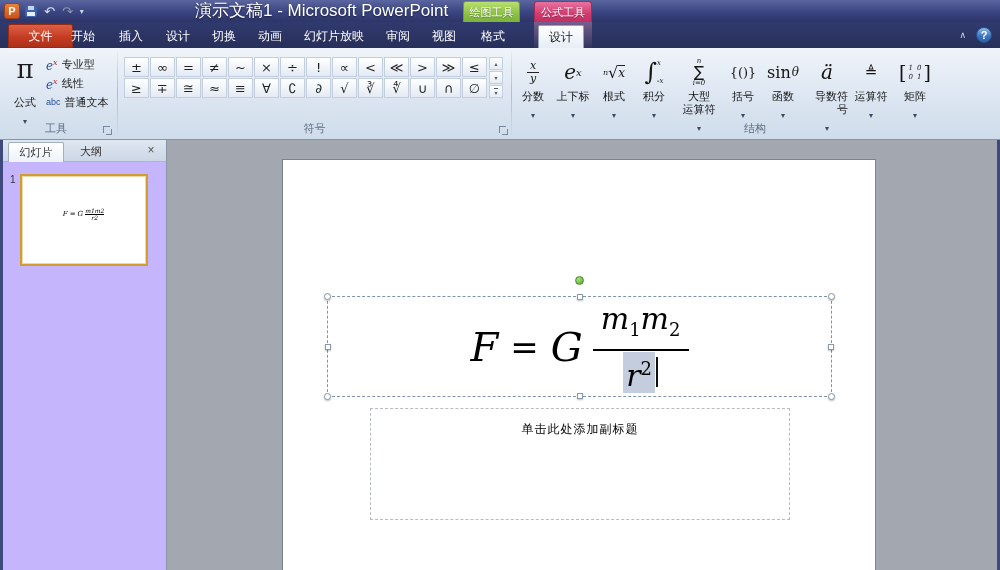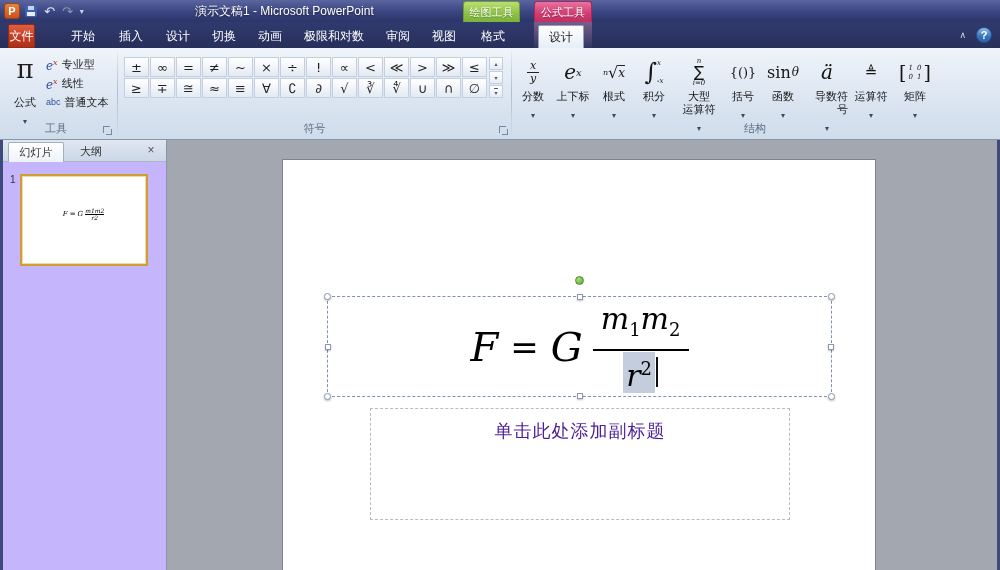--- a/index.html
+++ b/index.html
@@ -12,21 +12,21 @@
 .app-icon{width:16px;height:16px;margin:0 5px 0 4px;background:linear-gradient(#e8833a,#c9531f);
   border:1px solid #a33f12;border-radius:3px;color:#fff;font-size:11px;font-weight:bold;
   display:flex;align-items:center;justify-content:center;cursor:pointer}
 .qat{display:flex;align-items:center;gap:7px}
 .icon-save{width:12px;height:12px;background:#3d63ac;border-radius:2px;position:relative;cursor:pointer}
 .icon-save::before{content:"";position:absolute;left:3px;top:1px;width:6px;height:4px;background:#c8d4ea}
 .icon-save::after{content:"";position:absolute;left:2px;bottom:1px;width:8px;height:4px;background:#e9eef6}
 .icon-undo{color:#d9e0f2;font-size:13px;line-height:13px;cursor:pointer}
 .icon-redo{color:#8d95ad;font-size:13px;line-height:13px;cursor:pointer}
 .qat-drop{color:#cdd5ea;font-size:8px;cursor:pointer}
-.win-title{position:absolute;left:195px;top:0;height:22px;line-height:22px;color:#fff;font-size:12px;
+.win-title{position:absolute;left:195px;top:0;height:22px;line-height:22px;color:#fff;font-size:17px;
   text-shadow:0 1px 2px rgba(0,0,0,.55);white-space:nowrap}
 .ctx-head{position:absolute;top:1px;height:21px;border-radius:3px 3px 0 0;color:#fff;font-size:11px;
   text-align:center;line-height:20px;text-shadow:0 1px 1px rgba(0,0,0,.35)}
 .ctx-draw{left:463px;width:57px;background:linear-gradient(#b9e06e,#8cc044 60%,#7cb23a);border:1px solid #6f9c33;border-bottom:none}
 .ctx-eq{left:534px;width:58px;background:linear-gradient(#e8739f,#d23a70 60%,#c12f62);border:1px solid #a62a56;border-bottom:none}
 
 
 .tabrow{position:absolute;left:0;top:22px;width:1000px;height:26px;background:linear-gradient(180deg,#303a6e,#272f5a);z-index:5}
 .ctx-shade{position:absolute;left:534px;top:0;width:58px;height:26px;
   background:linear-gradient(rgba(238,152,188,.38),rgba(238,152,188,.05))}
@@ -139,47 +139,47 @@
 .eF,.eG{font-size:40px;font-style:italic}
 .eEq{font-size:34px;margin:0 12px}
 .frac{display:inline-flex;flex-direction:column;align-items:center;margin-left:10px}
 .frac .num{font-size:30px;font-style:italic;line-height:36px;border-bottom:2px solid #000;padding:0 8px 1px}
 .frac .num sub{font-size:18px;font-style:normal}
 .frac .den{font-size:30px;line-height:34px;display:flex;align-items:flex-start;margin-top:1px}
 .sel{background:#c4cddd;padding:0 3px;font-style:italic}
 .sel sup{font-style:normal;font-size:18px}
 .caret{width:2px;height:30px;background:#111;margin-left:1px;align-self:center}
 .subtitle{position:absolute;left:87px;top:248px;width:420px;height:112px;border:1px dashed #b7bcc4;text-align:center;padding-top:10px;cursor:pointer}
-.subtitle span{font-size:18px;color:#4c1d95;letter-spacing:1px}
+.subtitle span{font-size:12px;color:#000000;letter-spacing:1px}
 </style>
 </head>
 <body>
 
 <div class="titlebar">
   <div class="app-icon">P</div>
   <div class="qat">
     <span class="icon-save"></span>
     <span class="icon-undo">↶</span>
     <span class="icon-redo">↷</span>
     <span class="qat-drop">▾</span>
   </div>
   <div class="win-title">演示文稿1 - Microsoft PowerPoint</div>
   <div class="ctx-head ctx-draw">绘图工具</div>
   <div class="ctx-head ctx-eq">公式工具</div>
 </div>
 
 <div class="tabrow">
   <div class="ctx-shade"></div>
-  <div class="tab tab-file" style="left:8px;width:27px">文件</div>
+  <div class="tab tab-file" style="left:8px;width:65px">文件</div>
   <div class="tab" style="left:60px;width:46px">开始</div>
   <div class="tab" style="left:108px;width:46px">插入</div>
   <div class="tab" style="left:156px;width:44px">设计</div>
   <div class="tab" style="left:202px;width:44px">切换</div>
   <div class="tab" style="left:248px;width:44px">动画</div>
-  <div class="tab" style="left:294px;width:80px">极限和对数</div>
+  <div class="tab" style="left:294px;width:80px">幻灯片放映</div>
   <div class="tab" style="left:376px;width:44px">审阅</div>
   <div class="tab" style="left:422px;width:44px">视图</div>
   <div class="tab" style="left:470px;width:46px">格式</div>
   <div class="tab tab-active" style="left:538px;width:46px">设计</div>
   <div class="collapse-btn">∧</div>
   <div class="help-btn">?</div>
 </div>
 
 <div class="ribbon">
 

